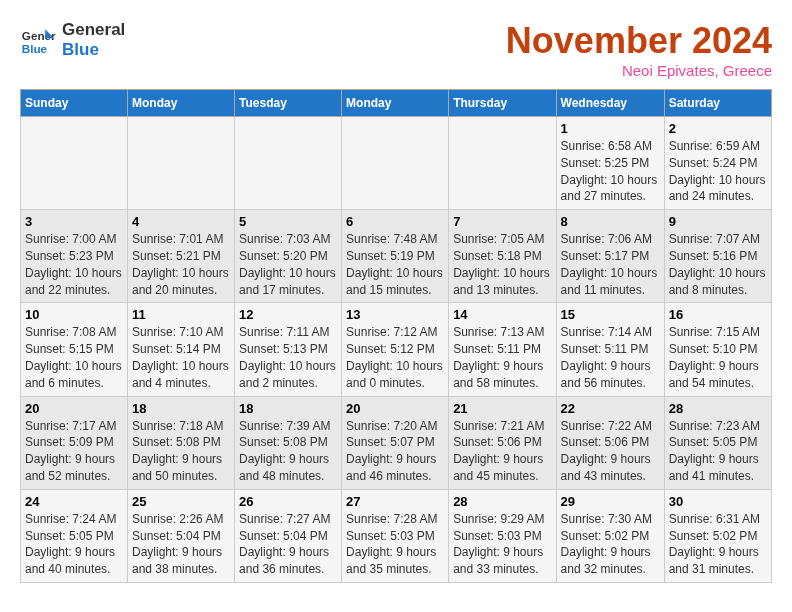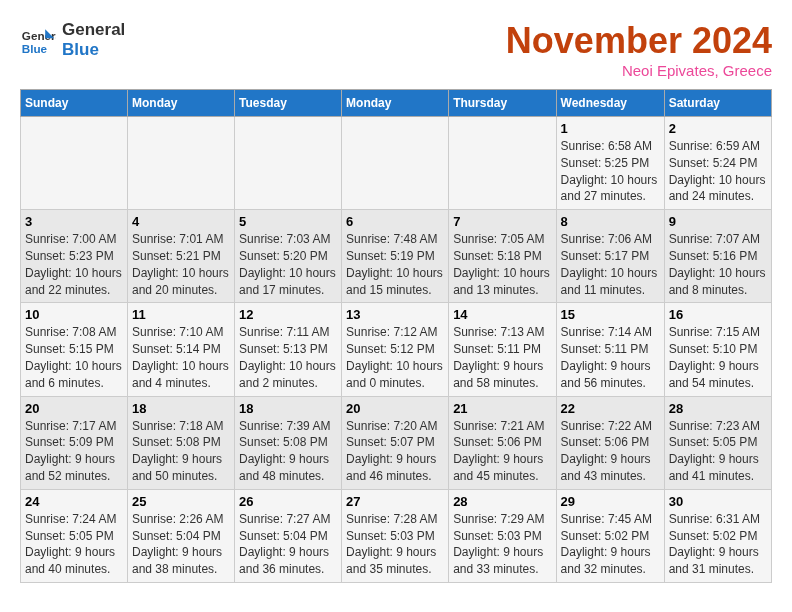--- a/index.html
+++ b/index.html
@@ -291,27 +291,27 @@
 Daylight: 9 hours and 36 minutes.</div>
         </td>
         <td>
           <span class="day-number">27</span>
           <div class="day-info">Sunrise: 7:28 AM
 Sunset: 5:03 PM
 Daylight: 9 hours and 35 minutes.</div>
         </td>
         <td>
           <span class="day-number">28</span>
-          <div class="day-info">Sunrise: 7:29 AM
+          <div class="day-info">Sunrise: 9:29 AM
 Sunset: 5:03 PM
 Daylight: 9 hours and 33 minutes.</div>
         </td>
         <td>
           <span class="day-number">29</span>
-          <div class="day-info">Sunrise: 7:45 AM
+          <div class="day-info">Sunrise: 7:30 AM
 Sunset: 5:02 PM
 Daylight: 9 hours and 32 minutes.</div>
         </td>
         <td>
           <span class="day-number">30</span>
           <div class="day-info">Sunrise: 6:31 AM
 Sunset: 5:02 PM
 Daylight: 9 hours and 31 minutes.</div>
         </td>
       </tr>

